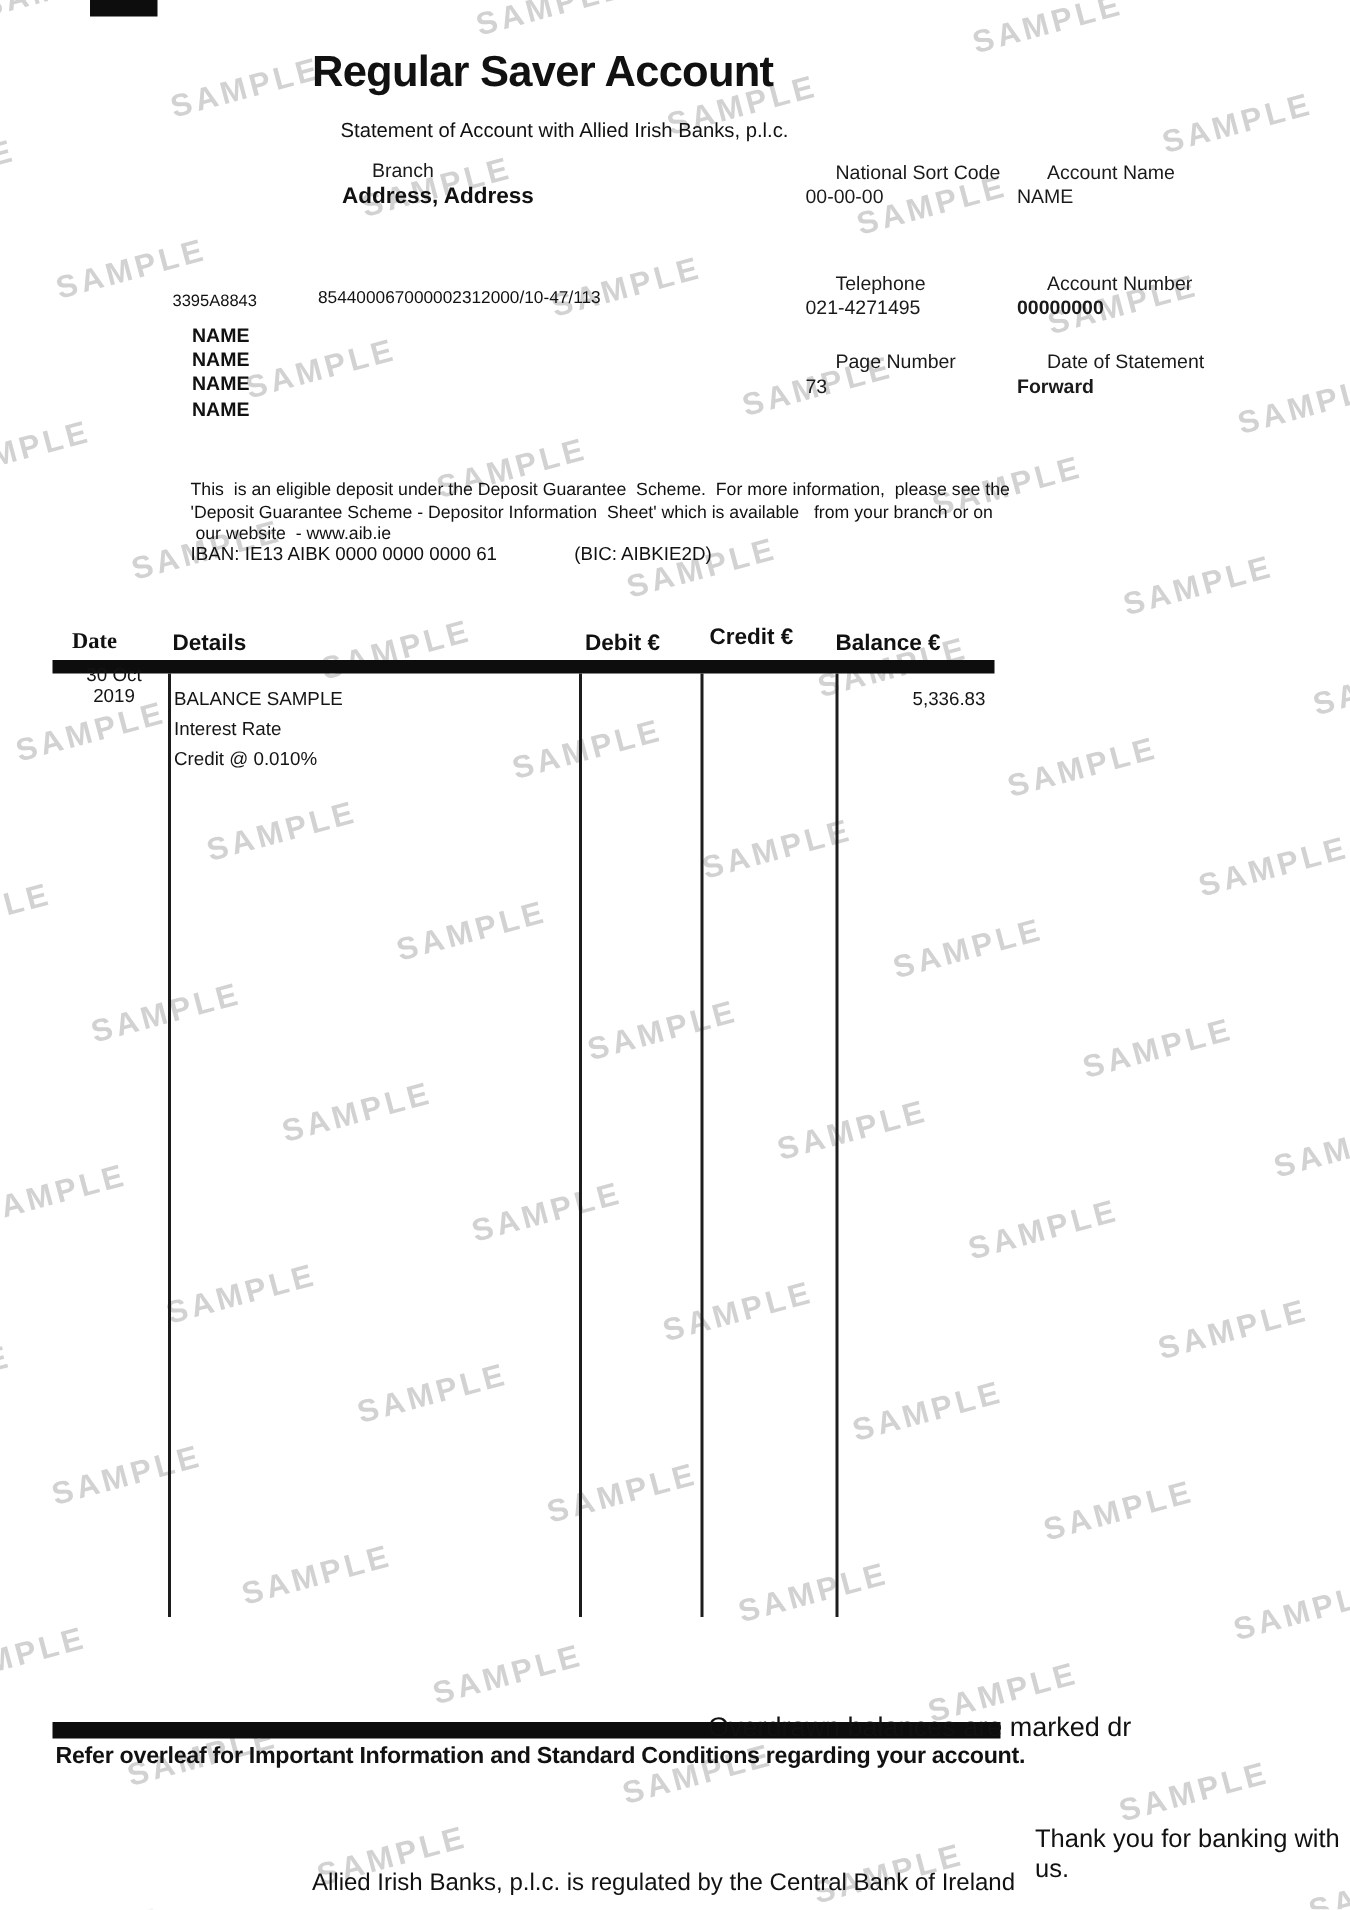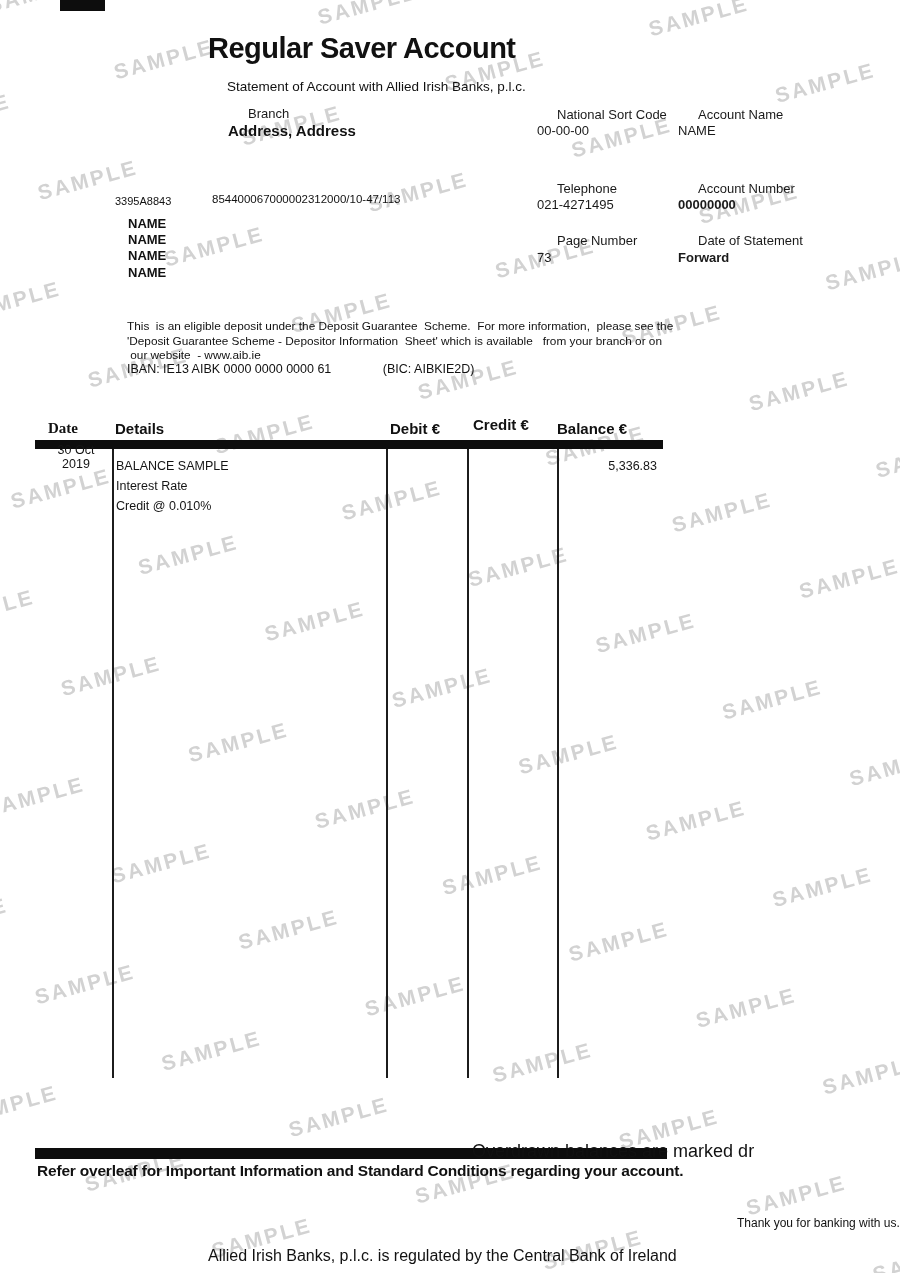--- a/index.html
+++ b/index.html
@@ -56,21 +56,21 @@
   .cell { font-size:12.5px; color:#151515; }
   .row-date { left:42px; top:443px; width:68px; text-align:center; }
   .row-d0 { left:116px; top:459px; }
   .row-d1 { left:116px; top:479px; }
   .row-d2 { left:116px; top:499px; }
   .row-balance { left:557px; top:459px; width:100px; text-align:right; }
   
   .foot-bar { left:35px; top:1148px; width:632px; height:11px; background:#0d0d0d; }
   .refer { left:37px; top:1162px; font-size:15.5px; font-weight:bold; letter-spacing:-0.2px; }
   .overdrawn { left:472px; top:1141px; font-size:18px; }
-  .thanks { left:690px; top:1216px; font-size:12px;margin-left:47px; }
+  .thanks { left:690px; top:1216px; font-size:17px; }
   .regulated { left:208px; top:1235px; font-size:16px;margin-top:12px; }
 </style>
 </head>
 <body>
 
 <div class="page">
 
   <div class="watermark">
       <div class="wm-row">SAMPLE SAMPLE SAMPLE SAMPLE SAMPLE SAMPLE SAMPLE SAMPLE SAMPLE SAMPLE</div>
       <div class="wm-row odd">SAMPLE SAMPLE SAMPLE SAMPLE SAMPLE SAMPLE SAMPLE SAMPLE SAMPLE SAMPLE</div>

